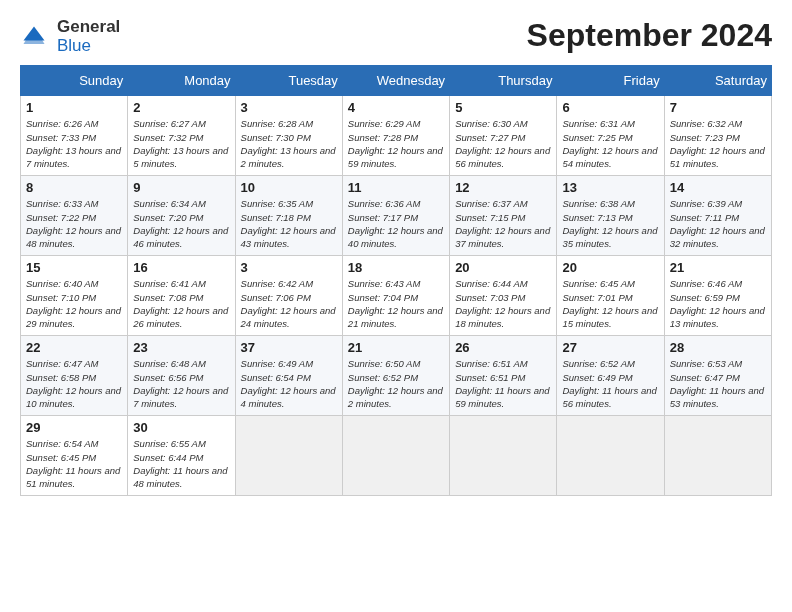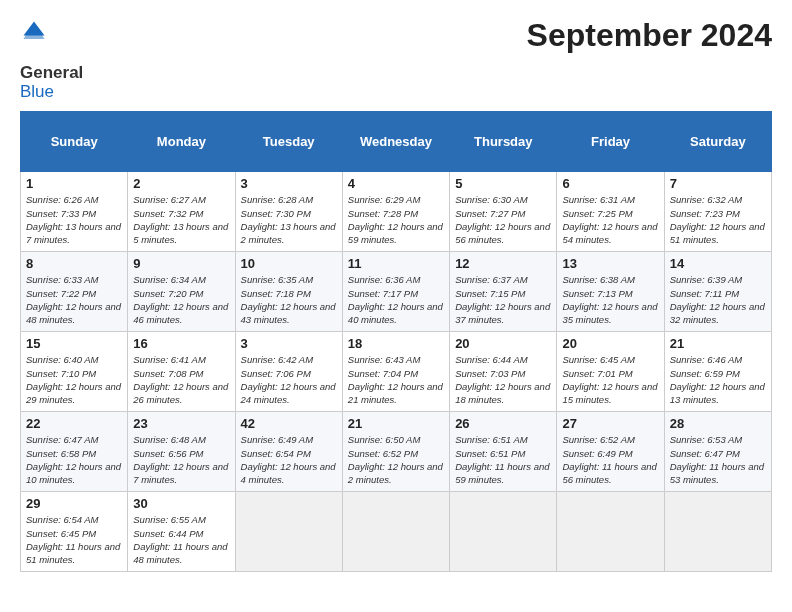--- a/index.html
+++ b/index.html
@@ -17,23 +17,22 @@
       position: relative;
     }
     .header {
       display: flex;
       justify-content: space-between;
       align-items: flex-start;
       margin-bottom: 10px;
     }
     .logo {
       display: flex;
-      align-items: flex-start;
-      gap: 18px;
-      flex-direction: column;
+      align-items: center;
+      gap: 9px;
     }
     .logo-icon {
       width: 28px;
       height: 28px;
     }
     .title-block {
       text-align: center;
     }
     .month-title {
       font-size: 32px;
@@ -46,24 +45,24 @@
       color: #444;
     }
     .calendar {
       width: 100%;
       border-collapse: collapse;
       font-size: 10.5px;
     }
     .calendar th {
       background-color: #2a6db5;
       color: #fff;
-      padding: 22px 4px;
-      text-align: center;
+      padding: 7px 4px;
+      text-align: right;
       font-size: 13px;
-      font-weight: bold;
+      font-weight: normal;
       border: 1px solid #2a6db5;
     }
     .calendar td {
       border: 1px solid #ccc;
       vertical-align: top;
       padding: 4px 5px;
       width: calc(100% / 7);
       height: 80px;
       background: #fff;
     }
@@ -176,21 +175,21 @@
           <td><span class="day-num">20</span>
 <span class="day-info">Sunrise: 6:45 AM<br>Sunset: 7:01 PM<br>Daylight: 12 hours and 15 minutes.</span></td>
           <td><span class="day-num">21</span>
 <span class="day-info">Sunrise: 6:46 AM<br>Sunset: 6:59 PM<br>Daylight: 12 hours and 13 minutes.</span></td>
         </tr>
         <tr>
           <td><span class="day-num">22</span>
 <span class="day-info">Sunrise: 6:47 AM<br>Sunset: 6:58 PM<br>Daylight: 12 hours and 10 minutes.</span></td>
           <td><span class="day-num">23</span>
 <span class="day-info">Sunrise: 6:48 AM<br>Sunset: 6:56 PM<br>Daylight: 12 hours and 7 minutes.</span></td>
-          <td><span class="day-num">42</span>
+          <td><span class="day-num">37</span>
 <span class="day-info">Sunrise: 6:49 AM<br>Sunset: 6:54 PM<br>Daylight: 12 hours and 4 minutes.</span></td>
           <td><span class="day-num">21</span>
 <span class="day-info">Sunrise: 6:50 AM<br>Sunset: 6:52 PM<br>Daylight: 12 hours and 2 minutes.</span></td>
           <td><span class="day-num">26</span>
 <span class="day-info">Sunrise: 6:51 AM<br>Sunset: 6:51 PM<br>Daylight: 11 hours and 59 minutes.</span></td>
           <td><span class="day-num">27</span>
 <span class="day-info">Sunrise: 6:52 AM<br>Sunset: 6:49 PM<br>Daylight: 11 hours and 56 minutes.</span></td>
           <td><span class="day-num">28</span>
 <span class="day-info">Sunrise: 6:53 AM<br>Sunset: 6:47 PM<br>Daylight: 11 hours and 53 minutes.</span></td>
         </tr>

